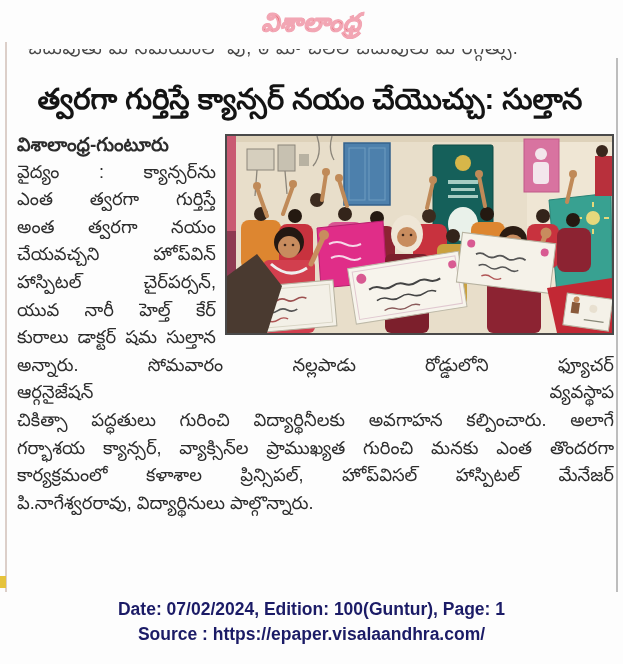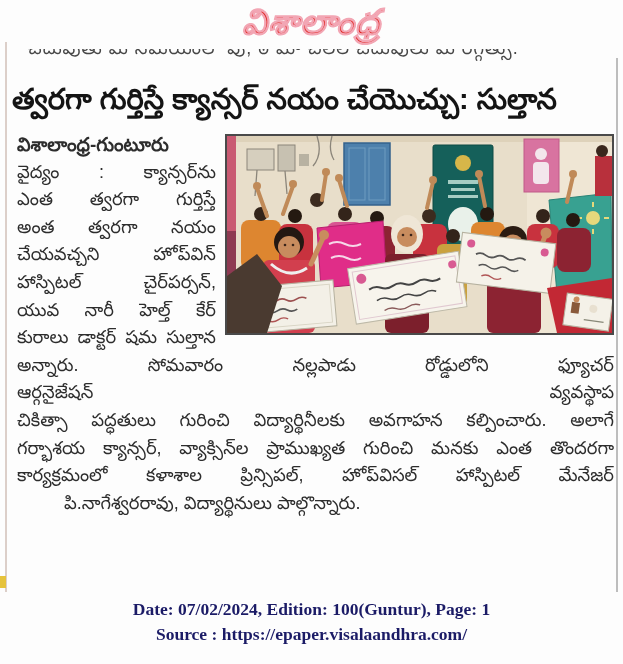--- a/index.html
+++ b/index.html
@@ -4,55 +4,55 @@
 <style>
   html,body{margin:0;padding:0;background:#ffffff;}
   .page{
     position:relative;width:623px;height:664px;margin:0 auto;
     background:#fdfdfd;overflow:hidden;
     font-family:"Liberation Sans", sans-serif;
   }
   
   .masthead{
     position:absolute;top:0;left:0;width:100%;height:46px;
-    text-align:center;font-size:35px;line-height:44px;font-weight:800;font-style:italic;
+    text-align:center;font-size:25px;line-height:44px;font-weight:800;font-style:italic;
     color:#df1f1c;-webkit-text-stroke:1.2px #f2a6b4;letter-spacing:1px;
   }
   
   .clipped-line{
     position:absolute;top:49px;left:28px;width:498px;height:13px;overflow:hidden;
     color:#474747;
   }
   .clipped-line span{display:block;transform:translateY(-13px);font-size:18px;line-height:24px;letter-spacing:1px;}
   
   .headline{
     position:absolute;top:76px;left:12px;width:596px;
-    font-size:29px;line-height:46px;font-weight:700;color:#141414;
+    text-align:center;font-size:29px;line-height:46px;font-weight:700;color:#141414;
   }
   
   .border-left{position:absolute;left:5px;top:42px;width:2px;height:550px;background:#dccfc9;}
   .border-right{position:absolute;left:616px;top:58px;width:2px;height:534px;background:#bdbdbd;}
   .yellow-mark{position:absolute;left:0;top:576px;width:6px;height:12px;background:#e6c33c;}
   
   .article{position:absolute;top:131px;left:17px;width:597px;color:#2d2d2d;}
   .photo-wrap{
     float:right;width:389px;height:201px;margin:3px 0 16px 9px;
     border:2px solid #4a4a4a;box-sizing:border-box;background:#e8decа;
   }
   .photo-wrap svg{display:block;width:100%;height:100%;}
   .body-line{
     font-size:18px;line-height:27.6px;
     text-align:justify;text-align-last:justify;
   }
   .body-line.dateline{font-weight:700;font-size:19px;}
-  .body-line.last{text-align-last:left;margin-left:47px;}
+  .body-line.last{text-align-last:left;}
   
   .footer{
     position:absolute;top:597px;left:0;width:100%;
-    text-align:center;color:#1b1b66;font-weight:700;font-size:17.5px;line-height:25px;font-family:Liberation Serif, serif;
+    text-align:center;color:#1b1b66;font-weight:700;font-size:17.5px;line-height:25px;
   }
 </style>
 </head>
 <body>
 
 <div class="page">
 
   <div class="masthead">విశాలాంధ్ర</div>
 
   <div class="clipped-line">

